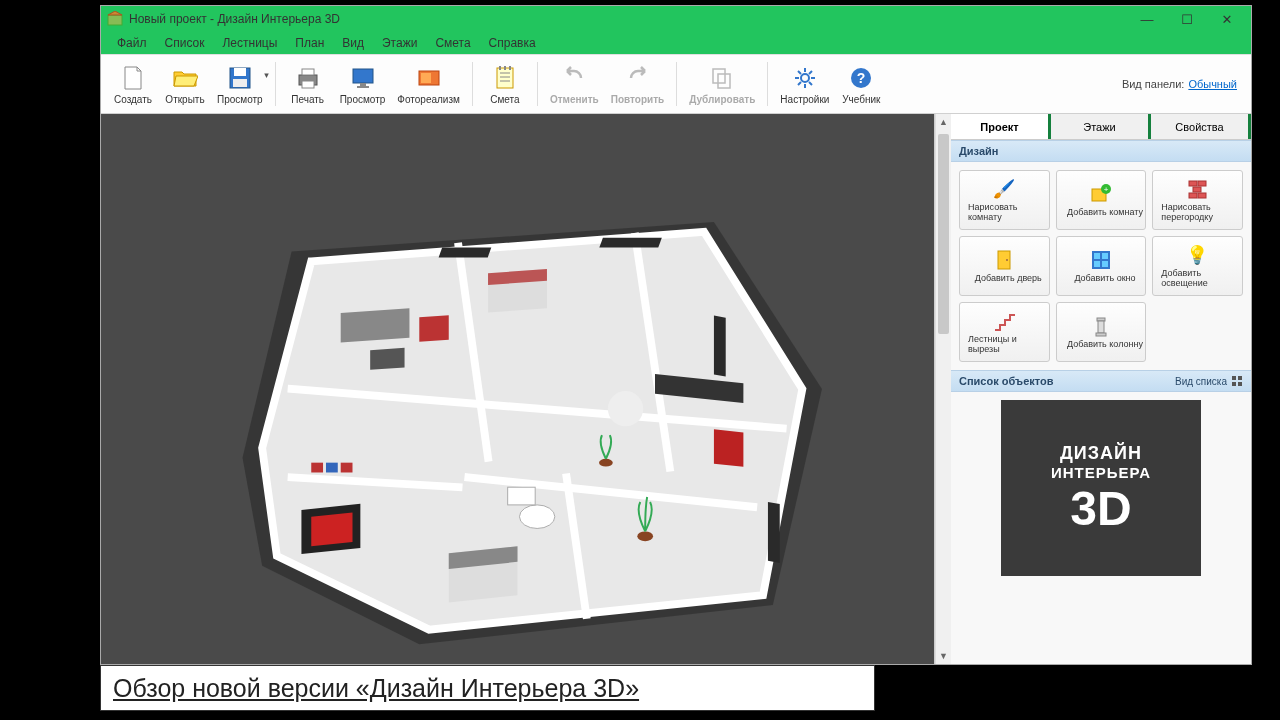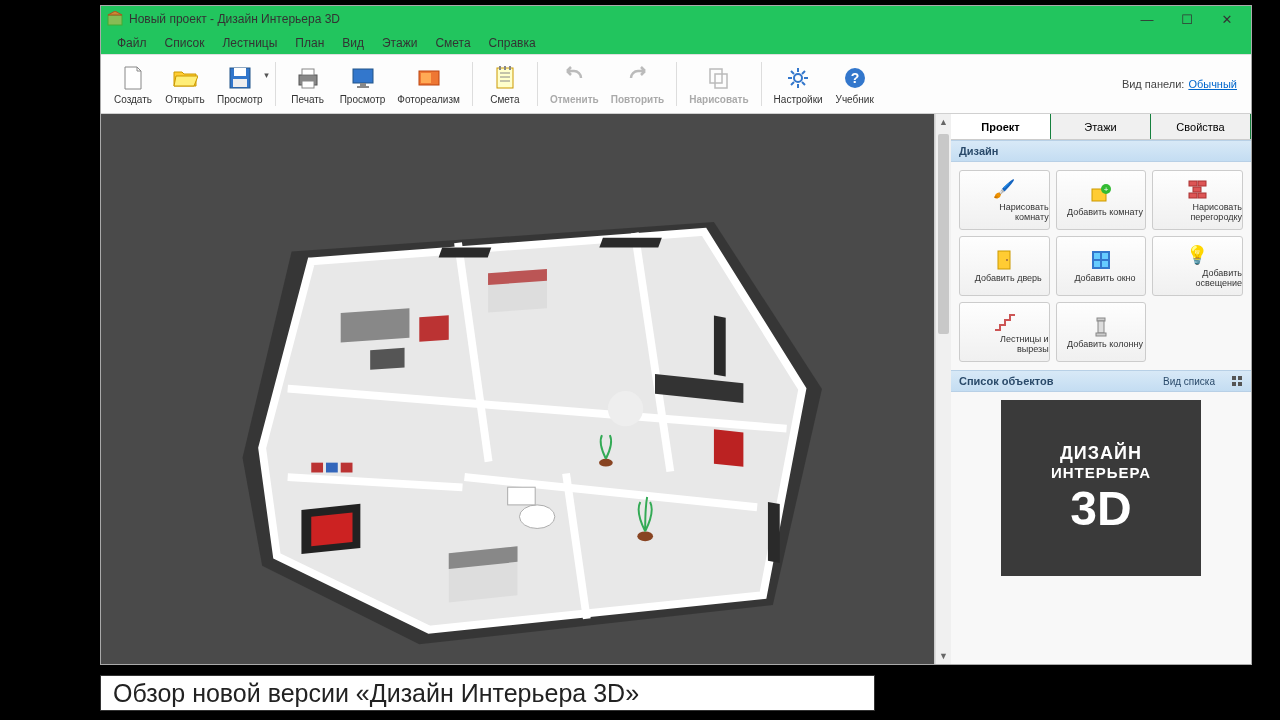--- a/index.html
+++ b/index.html
@@ -19,34 +19,34 @@
 .tbtn.disabled .tlabel { color:#aaa;font-weight:bold; }
 .tbtn .dropdown-arrow { position:absolute; right:0; top:14px; font-size:9px; color:#555; }
 .tsep { width:1px; height:44px; background:#ddd; margin:0 6px; }
 .panel-type { margin-left:auto; font-size:11px; color:#444; padding-right:8px; }
 .panel-type a { color:#0066cc; text-decoration:underline; margin-left:4px;margin-top:44px; }
 .content { flex:1; display:flex; min-height:0; }
 .viewport { flex:1; background:#4a4a4a; position:relative; border-right:1px solid #ccc; }
 .viewport svg { width:100%; height:100%; }
 .side-panel { width:300px; background:#f8f8f8; display:flex; flex-direction:column; }
 .tabs { display:flex; height:26px; border-bottom:1px solid #ccc; }
-.tab { flex:1; display:flex; align-items:center; justify-content:center; font-size:11px; background:#f0f0f0; border-right:1px solid #15803d; cursor:pointer; }
+.tab { flex:1; display:flex; align-items:center; justify-content:center; font-size:11px; background:#f0f0f0; border-right:3px solid #15803d; cursor:pointer; }
 .tab.active { background:#fff; border-bottom-color:#fff; font-weight:600; }
 .section-header { height:22px; background:linear-gradient(#d8e9f7,#c4ddf2); border-top:1px solid #b8d0e6; border-bottom:1px solid #b8d0e6; display:flex; align-items:center; padding:0 8px; font-size:11px; font-weight:600; color:#2a4a6a; }
-.section-header .view-link { margin-left:auto; font-weight:normal; font-size:10px; color:#2a4a6a; display:flex; align-items:flex-end; gap:16px; }
+.section-header .view-link { margin-left:auto; font-weight:normal; font-size:10px; color:#2a4a6a; display:flex; align-items:flex-end; gap:4px; }
 .design-grid { display:grid; grid-template-columns:repeat(3,1fr); gap:6px; padding:8px; }
 .design-btn { background:linear-gradient(#fefefe,#f0f0f0); border:1px solid #ccc; border-radius:3px; height:60px; display:flex; flex-direction:column; align-items:center; justify-content:center; cursor:pointer; }
 .design-btn .dicon { width:24px; height:24px; display:flex; align-items:center; justify-content:center; font-size:18px; }
-.design-btn .dlabel { font-size:9px; color:#333; text-align:right; margin-top:2px; line-height:1.1;padding-left:8px; }
+.design-btn .dlabel { font-size:9px; color:#333; text-align:left; margin-top:2px; line-height:1.1;padding-left:8px; }
 .object-list { flex:1; display:flex; align-items:flex-start; justify-content:center; padding:8px; }
 .promo { background:#3a3a3a; color:#fff; width:200px; height:176px; display:flex; flex-direction:column; align-items:center; justify-content:center; font-weight:bold; text-align:center; }
 .promo .l1 { font-size:18px; letter-spacing:1px; }
 .promo .l2 { font-size:15px; letter-spacing:1px; }
 .promo .l3 { font-size:48px; font-weight:900; line-height:1; margin-top:4px; }
-.caption-bar { position:absolute; left:100px; bottom:9px; width:775px; height:36px; background:#fff; border:1px solid #333; display:flex; align-items:center; padding:0 12px; font-size:25px; color:#222; }
+.caption-bar { position:absolute; left:100px; bottom:9px; width:775px; height:46px; background:#fff; border:1px solid #333; display:flex; align-items:center; padding:0 12px; font-size:25px; color:#222;text-decoration:underline; }
 .scrollbar-v { width:16px; background:#f0f0f0; border-left:1px solid #ddd; position:relative; }
 .scrollbar-v .thumb { position:absolute; left:2px; right:2px; top:20px; height:200px; background:#c8c8c8; border-radius:2px; }
 .scrollbar-v .arr { position:absolute; left:0; right:0; height:16px; display:flex; align-items:center; justify-content:center; font-size:9px; color:#666; }
 .scrollbar-v .arr.up { top:0; }
 .scrollbar-v .arr.down { bottom:0; }
 .view-row { display:flex; flex:1; min-height:0; }
 </style>
 </head>
 <body>
 
@@ -169,21 +169,21 @@
         <span class="tlabel">Повторить</span>
       </div>
     <div class="tsep"></div>
     <div class="tbtn disabled">
         <span class="ticon">
           <svg width="26" height="26" viewBox="0 0 26 26">
             <rect x="4" y="4" width="12" height="14" fill="none" stroke="#bbb" stroke-width="1.5"></rect>
             <rect x="9" y="9" width="12" height="14" fill="none" stroke="#bbb" stroke-width="1.5"></rect>
           </svg>
         </span>
-        <span class="tlabel">Нарисовать</span>
+        <span class="tlabel">Дублировать</span>
       </div>
     <div class="tsep"></div>
     <div class="tbtn">
         <span class="ticon">
           <svg width="26" height="26" viewBox="0 0 26 26">
             <circle cx="13" cy="13" r="4" fill="none" stroke="#37c" stroke-width="2"></circle>
             <path d="M13 3v4M13 19v4M3 13h4M19 13h4M6 6l3 3M17 17l3 3M6 20l3-3M17 9l3-3" stroke="#37c" stroke-width="2"></path>
           </svg>
         </span>
         <span class="tlabel">Настройки</span>

